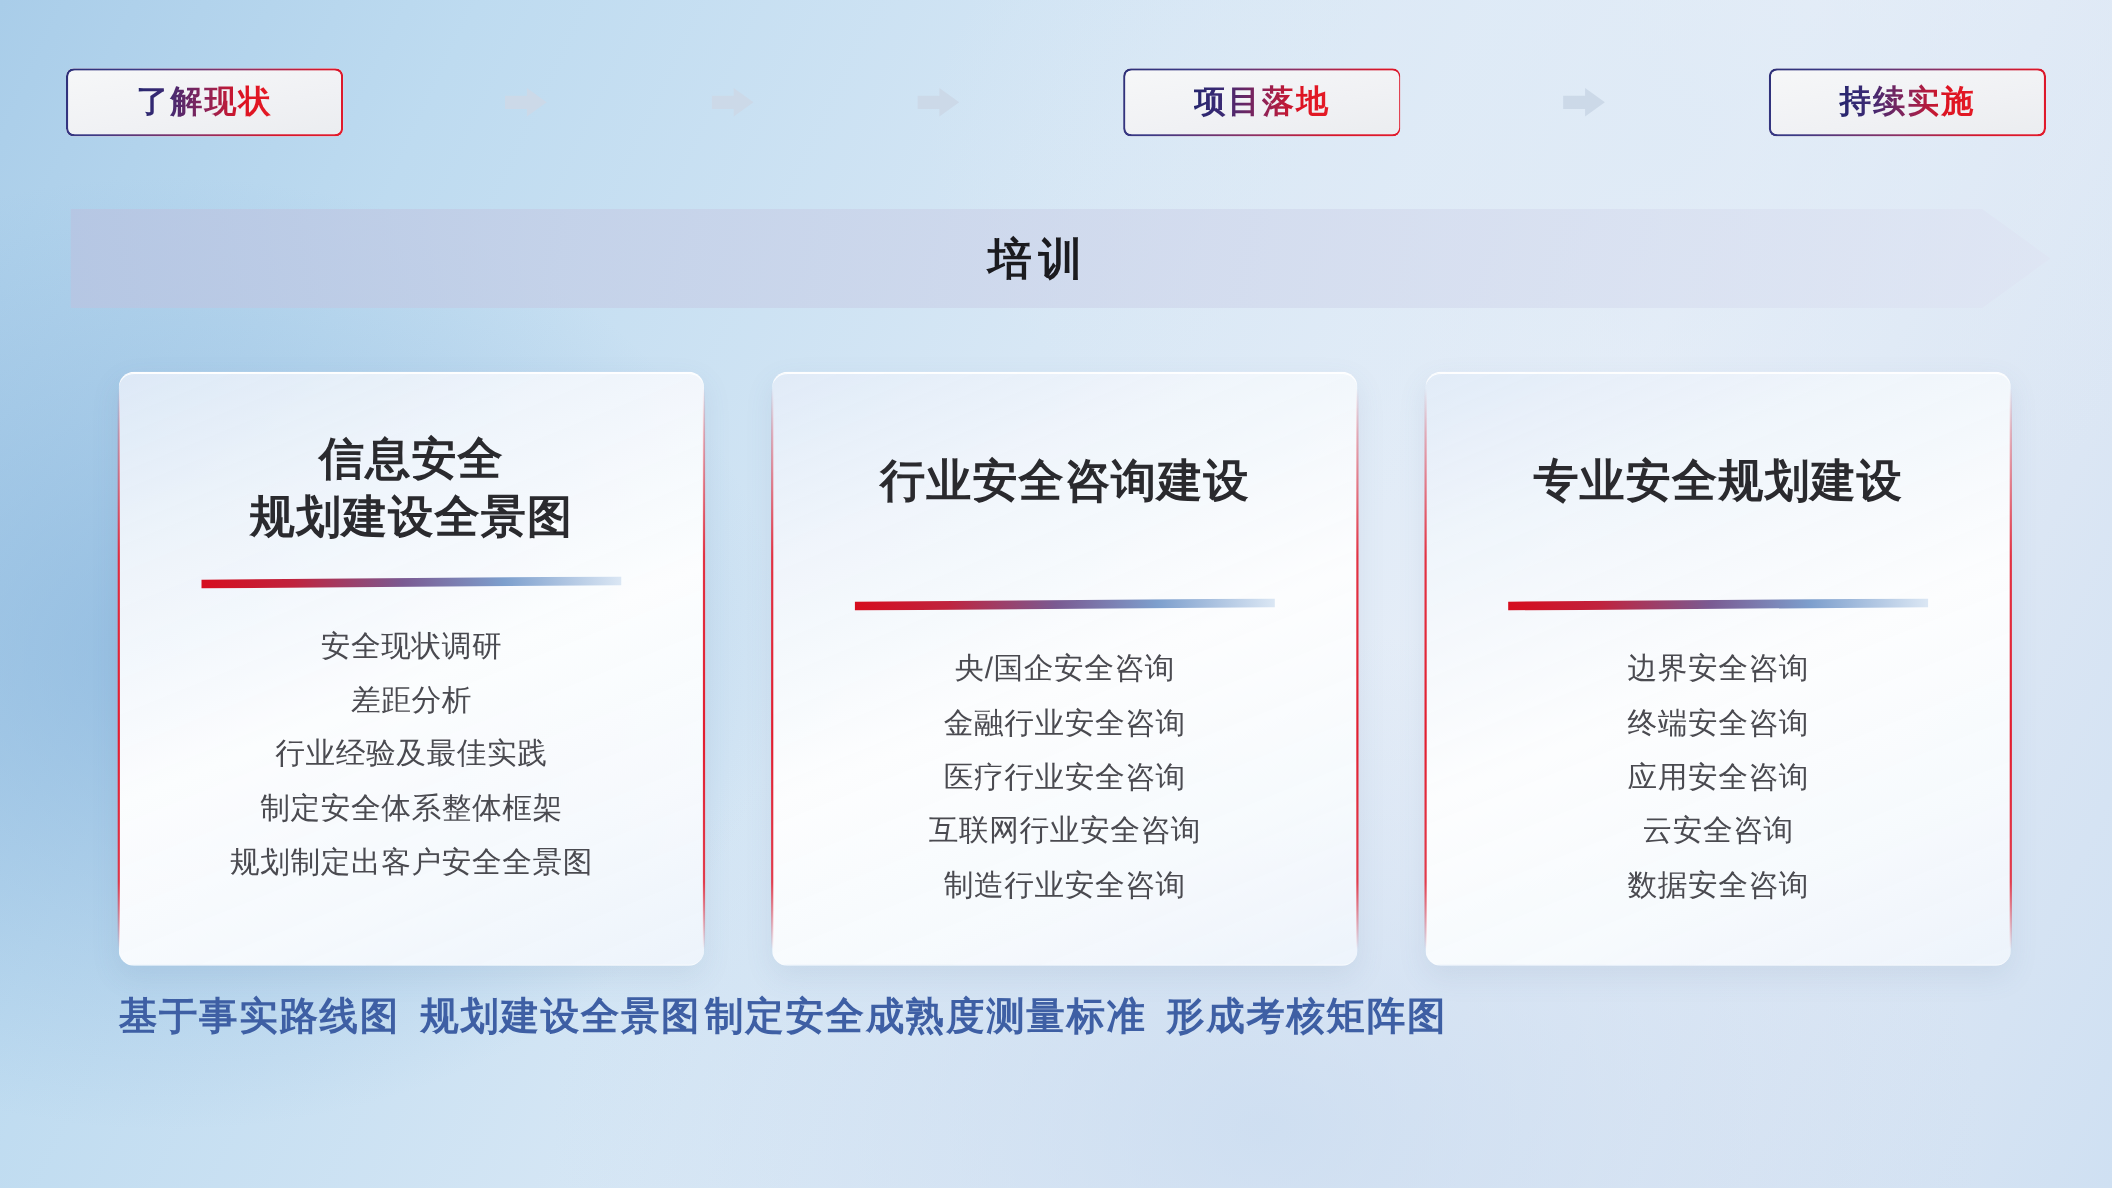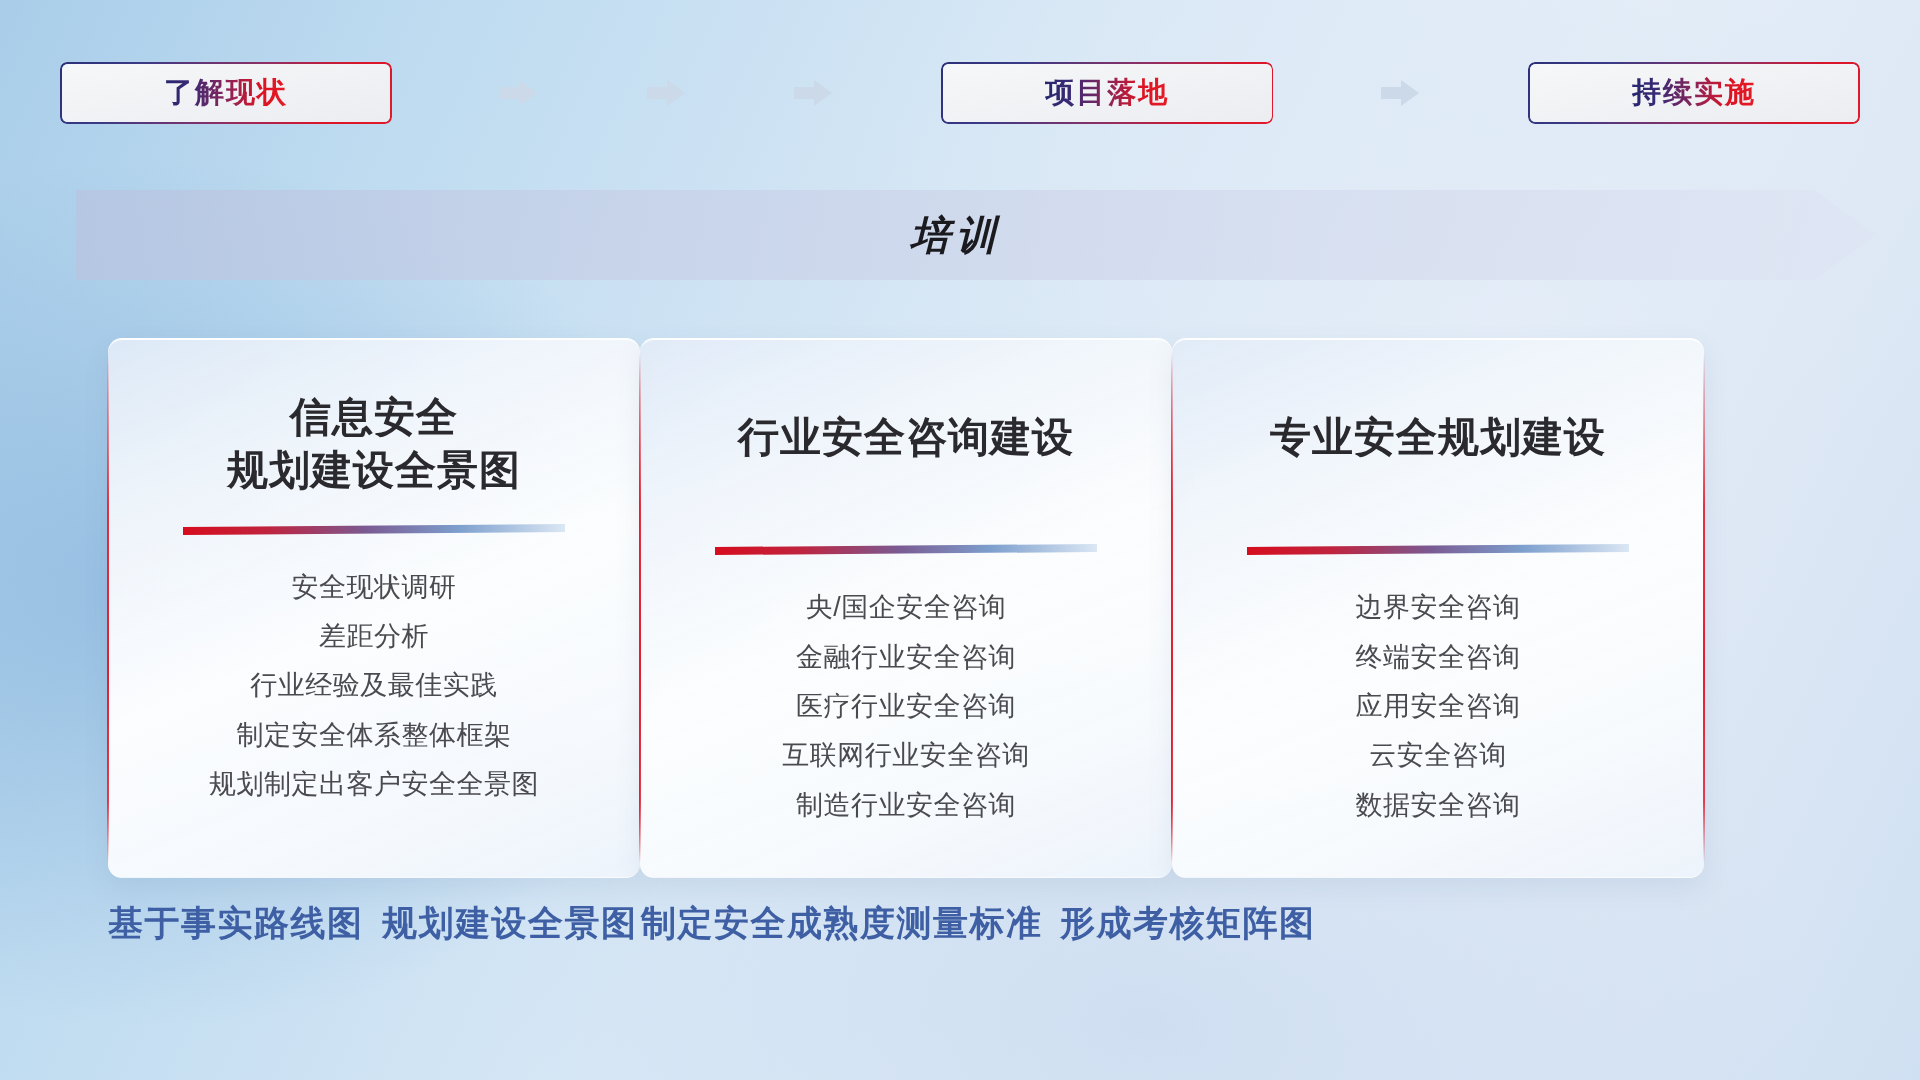--- a/index.html
+++ b/index.html
@@ -13,22 +13,22 @@
       radial-gradient(ellipse 1000px 700px at 60% 95%, rgba(196,216,238,0.7) 0%, rgba(196,216,238,0.0) 65%),
       linear-gradient(115deg, #a9cde9 0%, #bedbf0 18%, #d7e7f5 45%, #e7eef8 68%, #dbe6f4 86%, #cfe0f2 100%);
   }
 
   
   #steps {
     position:absolute; left:60px; top:62px; width:1800px; height:62px;
     display:flex; align-items:center; justify-content:space-between;
   }
   .step-box {
-    width:332px; height:62px;
-    border-radius:18px;
+    width:252px; height:62px;
+    border-radius:7px;
     position:relative;
     display:flex; align-items:center; justify-content:center;
     background:linear-gradient(160deg,#f4f5f7 0%, #eceef1 55%, #e9ebef 100%);
     padding:1px;
   }
   .step-box::before{
     content:""; position:absolute; inset:0; border-radius:7px; padding:1.6px;
     background:linear-gradient(125deg, #2d2f78 0%, #3a3a86 22%, #8e2f63 55%, #d8152a 80%, #e21b2c 100%);
     -webkit-mask:linear-gradient(#000 0 0) content-box, linear-gradient(#000 0 0);
     -webkit-mask-composite:xor; mask-composite:exclude;
@@ -46,38 +46,38 @@
     color:transparent;
   }
   .step-arrow{
     width:40px; height:30px; flex:0 0 40px;
     display:flex; align-items:center; justify-content:center;
   }
   .step-arrow svg{ display:block; }
 
   
   #banner{
-    position:absolute; left:76px; top:190px; width:1800px; height:90px;font-style:italic;
+    position:absolute; left:64px; top:190px; width:1800px; height:90px;
   }
   #banner .shape{
     position:absolute; inset:0;
     background:linear-gradient(100deg, rgba(183,197,226,0.85) 0%, rgba(196,207,231,0.8) 25%, rgba(208,216,236,0.78) 55%, rgba(216,223,240,0.75) 80%, rgba(222,228,243,0.7) 100%);
     clip-path: polygon(0 0, 1738px 0, 1800px 45px, 1738px 90px, 0 90px);
   }
   #banner .title{
     position:absolute; inset:0;
     display:flex; align-items:center; justify-content:center;
     font-size:40px; font-weight:700; color:#1b1b1f; letter-spacing:6px;
     padding-right:40px;
   }
 
   
   #cards{
     position:absolute; left:108px; top:338px; width:1720px; height:540px;
-    display:flex; justify-content:flex-start;
+    display:flex; justify-content:space-between;
   }
   .card{
     width:532px; height:540px;
     position:relative;
     border-radius:14px;
     background:linear-gradient(158deg, rgba(225,235,247,0.92) 0%, rgba(240,245,251,0.96) 22%, rgba(252,253,254,0.99) 52%, rgba(247,250,253,0.97) 78%, rgba(238,244,251,0.95) 100%);
     box-shadow:0 1px 0 rgba(255,255,255,0.95) inset, 0 10px 26px rgba(80,110,150,0.10);
     border-top:1px solid rgba(255,255,255,0.9);
     border-bottom:1px solid rgba(255,255,255,0.55);
     display:flex; flex-direction:column; align-items:center;

